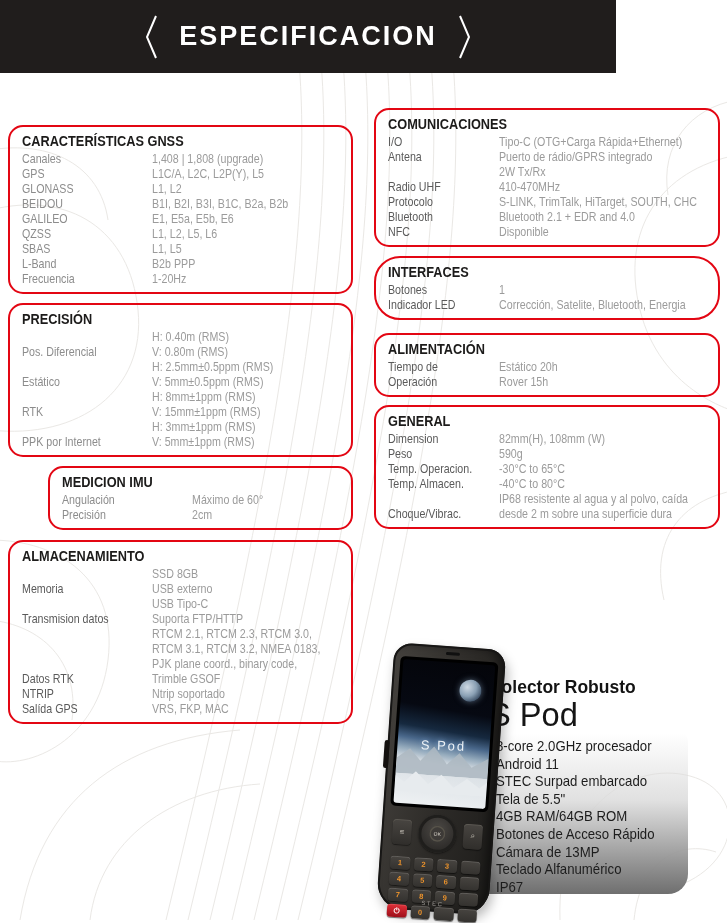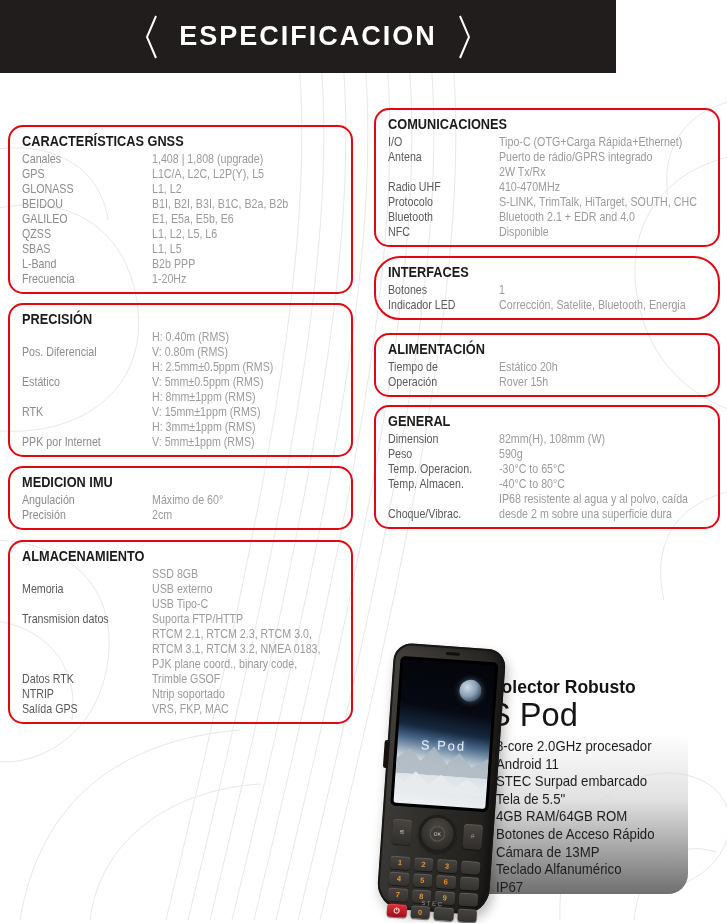--- a/index.html
+++ b/index.html
@@ -16,21 +16,21 @@
   
   .topo { position:absolute; left:0; top:60px; z-index:0; }
 
   
   .col { position:absolute; z-index:2; }
   .col-left  { left:8px;  top:125px; width:345px; }
   .col-right { left:374px; top:108px; width:346px; }
 
   .box { border:2.5px solid #e30613; border-radius:15px; padding:5px 12px 6px; background:transparent; }
   .col-left  .box { margin-bottom:9px; }
-  .col-left  .box:nth-child(3) { margin-bottom:10px; }
+  .col-left  .box:nth-child(3) { margin-bottom:10px;margin-left:40px; }
   .col-right .box { margin-bottom:9px; }
   .col-right .box:nth-child(2) { margin-bottom:13px;border-radius:26px; }
   .col-right .box:nth-child(3) { margin-bottom:8px; }
 
   .box-title { font-size:14.5px; line-height:19px; font-weight:bold; color:#1c1b1a;
                transform:scaleX(.88); transform-origin:0 50%; white-space:pre; }
   .spec-row { display:flex; align-items:flex-end; }
   .spec-label { flex:0 0 130px; font-size:13px; line-height:15px; color:#5a5a5a;
                 white-space:pre; transform:scaleX(.82); transform-origin:0 0; }
   .col-right .spec-label { flex-basis:111px; }

